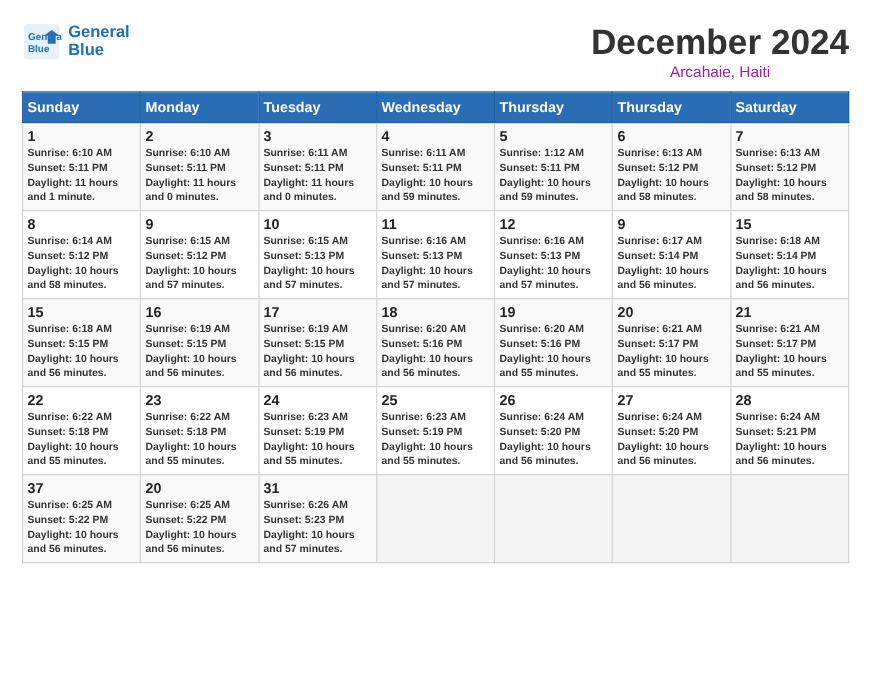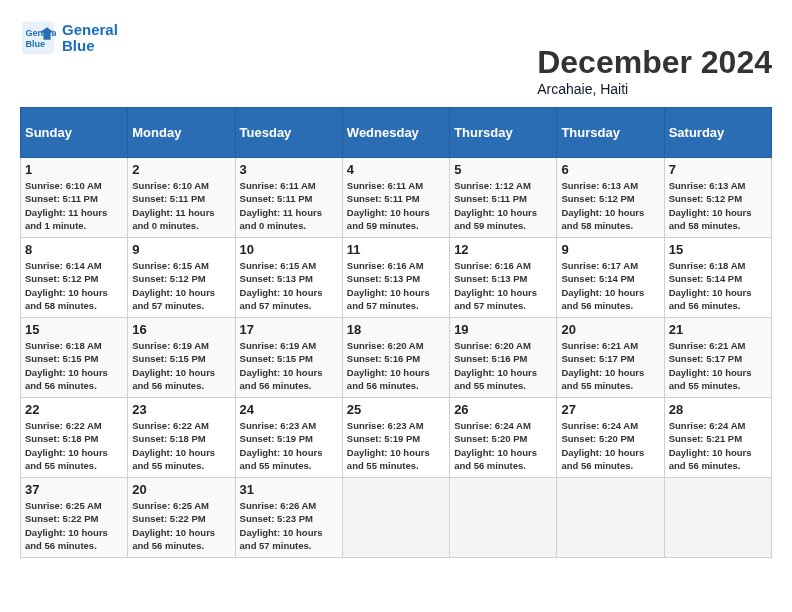--- a/index.html
+++ b/index.html
@@ -19,41 +19,40 @@
     .logo {
       display: flex;
       align-items: center;
       gap: 6px;
     }
     .logo-icon {
       width: 36px;
       height: 36px;
     }
     .title-block {
-      text-align: left;
-      margin-top: 24px;
+      text-align: center;
     }
     .month-year {
       font-size: 32px;
       font-weight: bold;
       color: #333;
     }
     .location {
       font-size: 14px;
-      color: #0f172a;
+      color: #a21caf;
     }
     table {
       width: 100%;
       border-collapse: collapse;
       table-layout: fixed;
     }
     thead tr th {
       background-color: #2a6db5;
       color: #fff;
-      padding: 17px 4px;
+      padding: 6px 4px;
       font-size: 13px;
       font-weight: bold;
       text-align: left;
       border: 1px solid #2060a0;
     }
     tbody tr td {
       vertical-align: top;
       padding: 4px 4px;
       font-size: 10px;
       color: #333;

